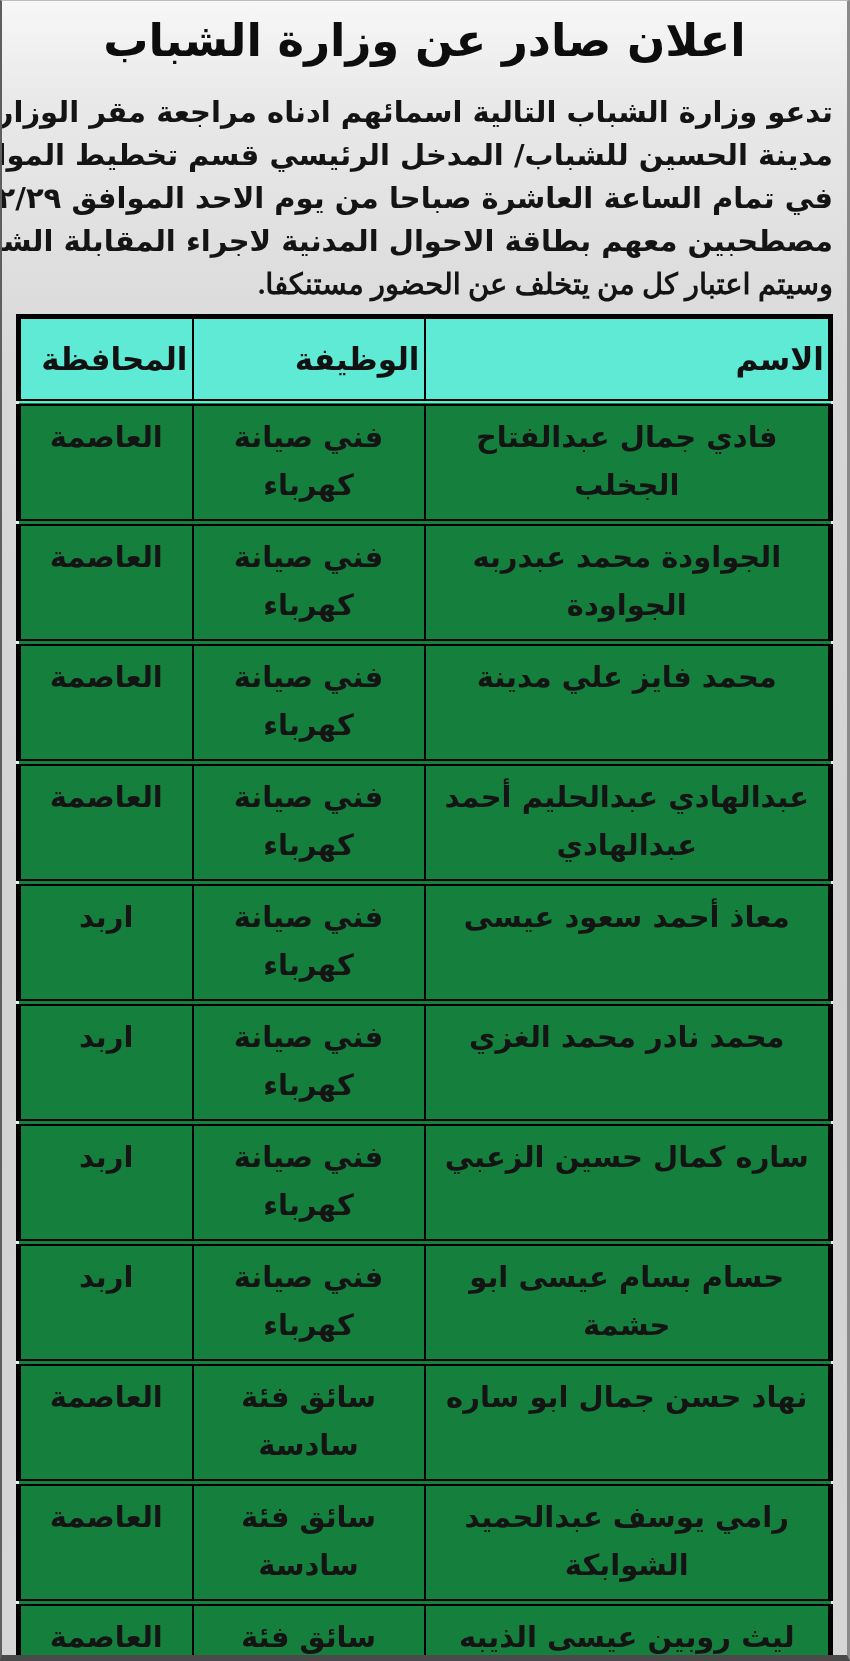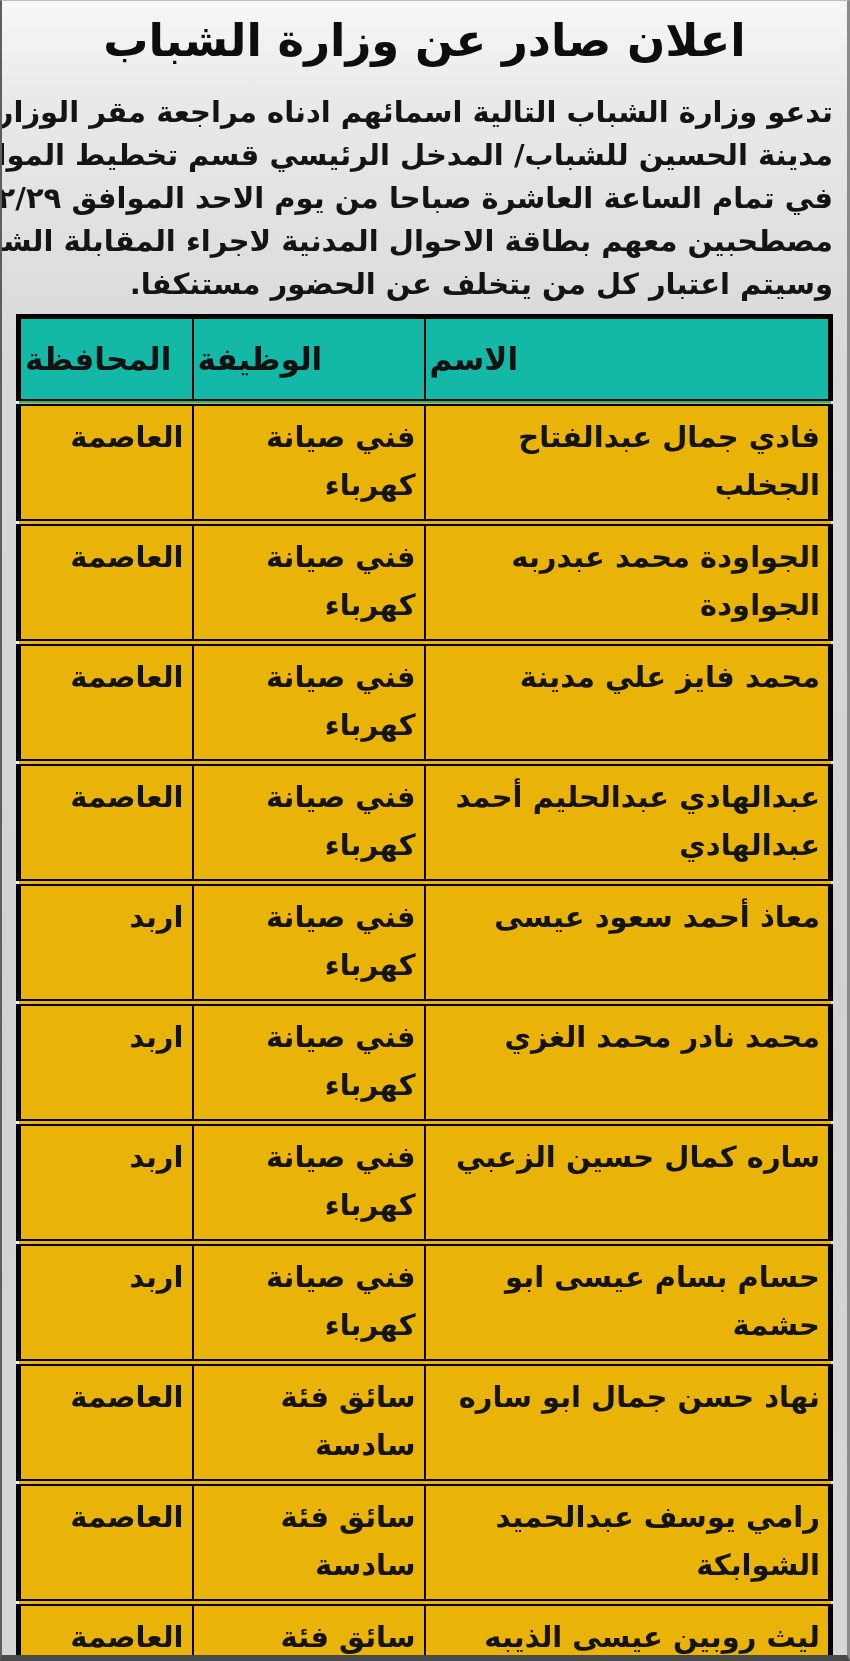--- a/index.html
+++ b/index.html
@@ -41,56 +41,57 @@
     font-weight: bold;
     line-height: 43px;
     white-space: nowrap;
     text-align: justify;
     text-align-last: justify;
     color: #141414;
   }
   .body-line.last {
     text-align: left;
     text-align-last: right;
+    font-family: Liberation Serif, serif;
   }
 
   table.roster {
     direction: rtl;
     border-collapse: collapse;
     table-layout: fixed;
     width: 812px;
     margin: 6px auto 0 auto;
     border: 5px solid #000;
     background: #ececec;
   }
   col.c-name-col { width: 406px; }
   col.c-job-col  { width: 232px; }
   col.c-gov-col  { width: 174px; }
 
   th {
     border: 2px solid #000;
     border-bottom: 7px double #000;
     font-size: 31px;
     font-weight: bold;
-    text-align: left;
+    text-align: right;
     padding: 22px 4px;
-    background: #14b8a6;
+    background: #5eead4;
   }
   td {
     border: 2px solid #000;
     border-top: 7px double #000;
     border-bottom: 7px double #000;
     font-size: 29px;
     font-weight: bold;
-    text-align: right;
+    text-align: center;
     vertical-align: top;
     line-height: 48px;
     padding: 7px 8px 10px 8px;
     white-space: pre-line;
-    background: #eab308;
+    background: #15803d;
     color: #141414;
   }
 </style>
 </head>
 <body>
 
 <div class="page">
 
   <h1 class="title">اعلان صادر عن وزارة الشباب</h1>
 

